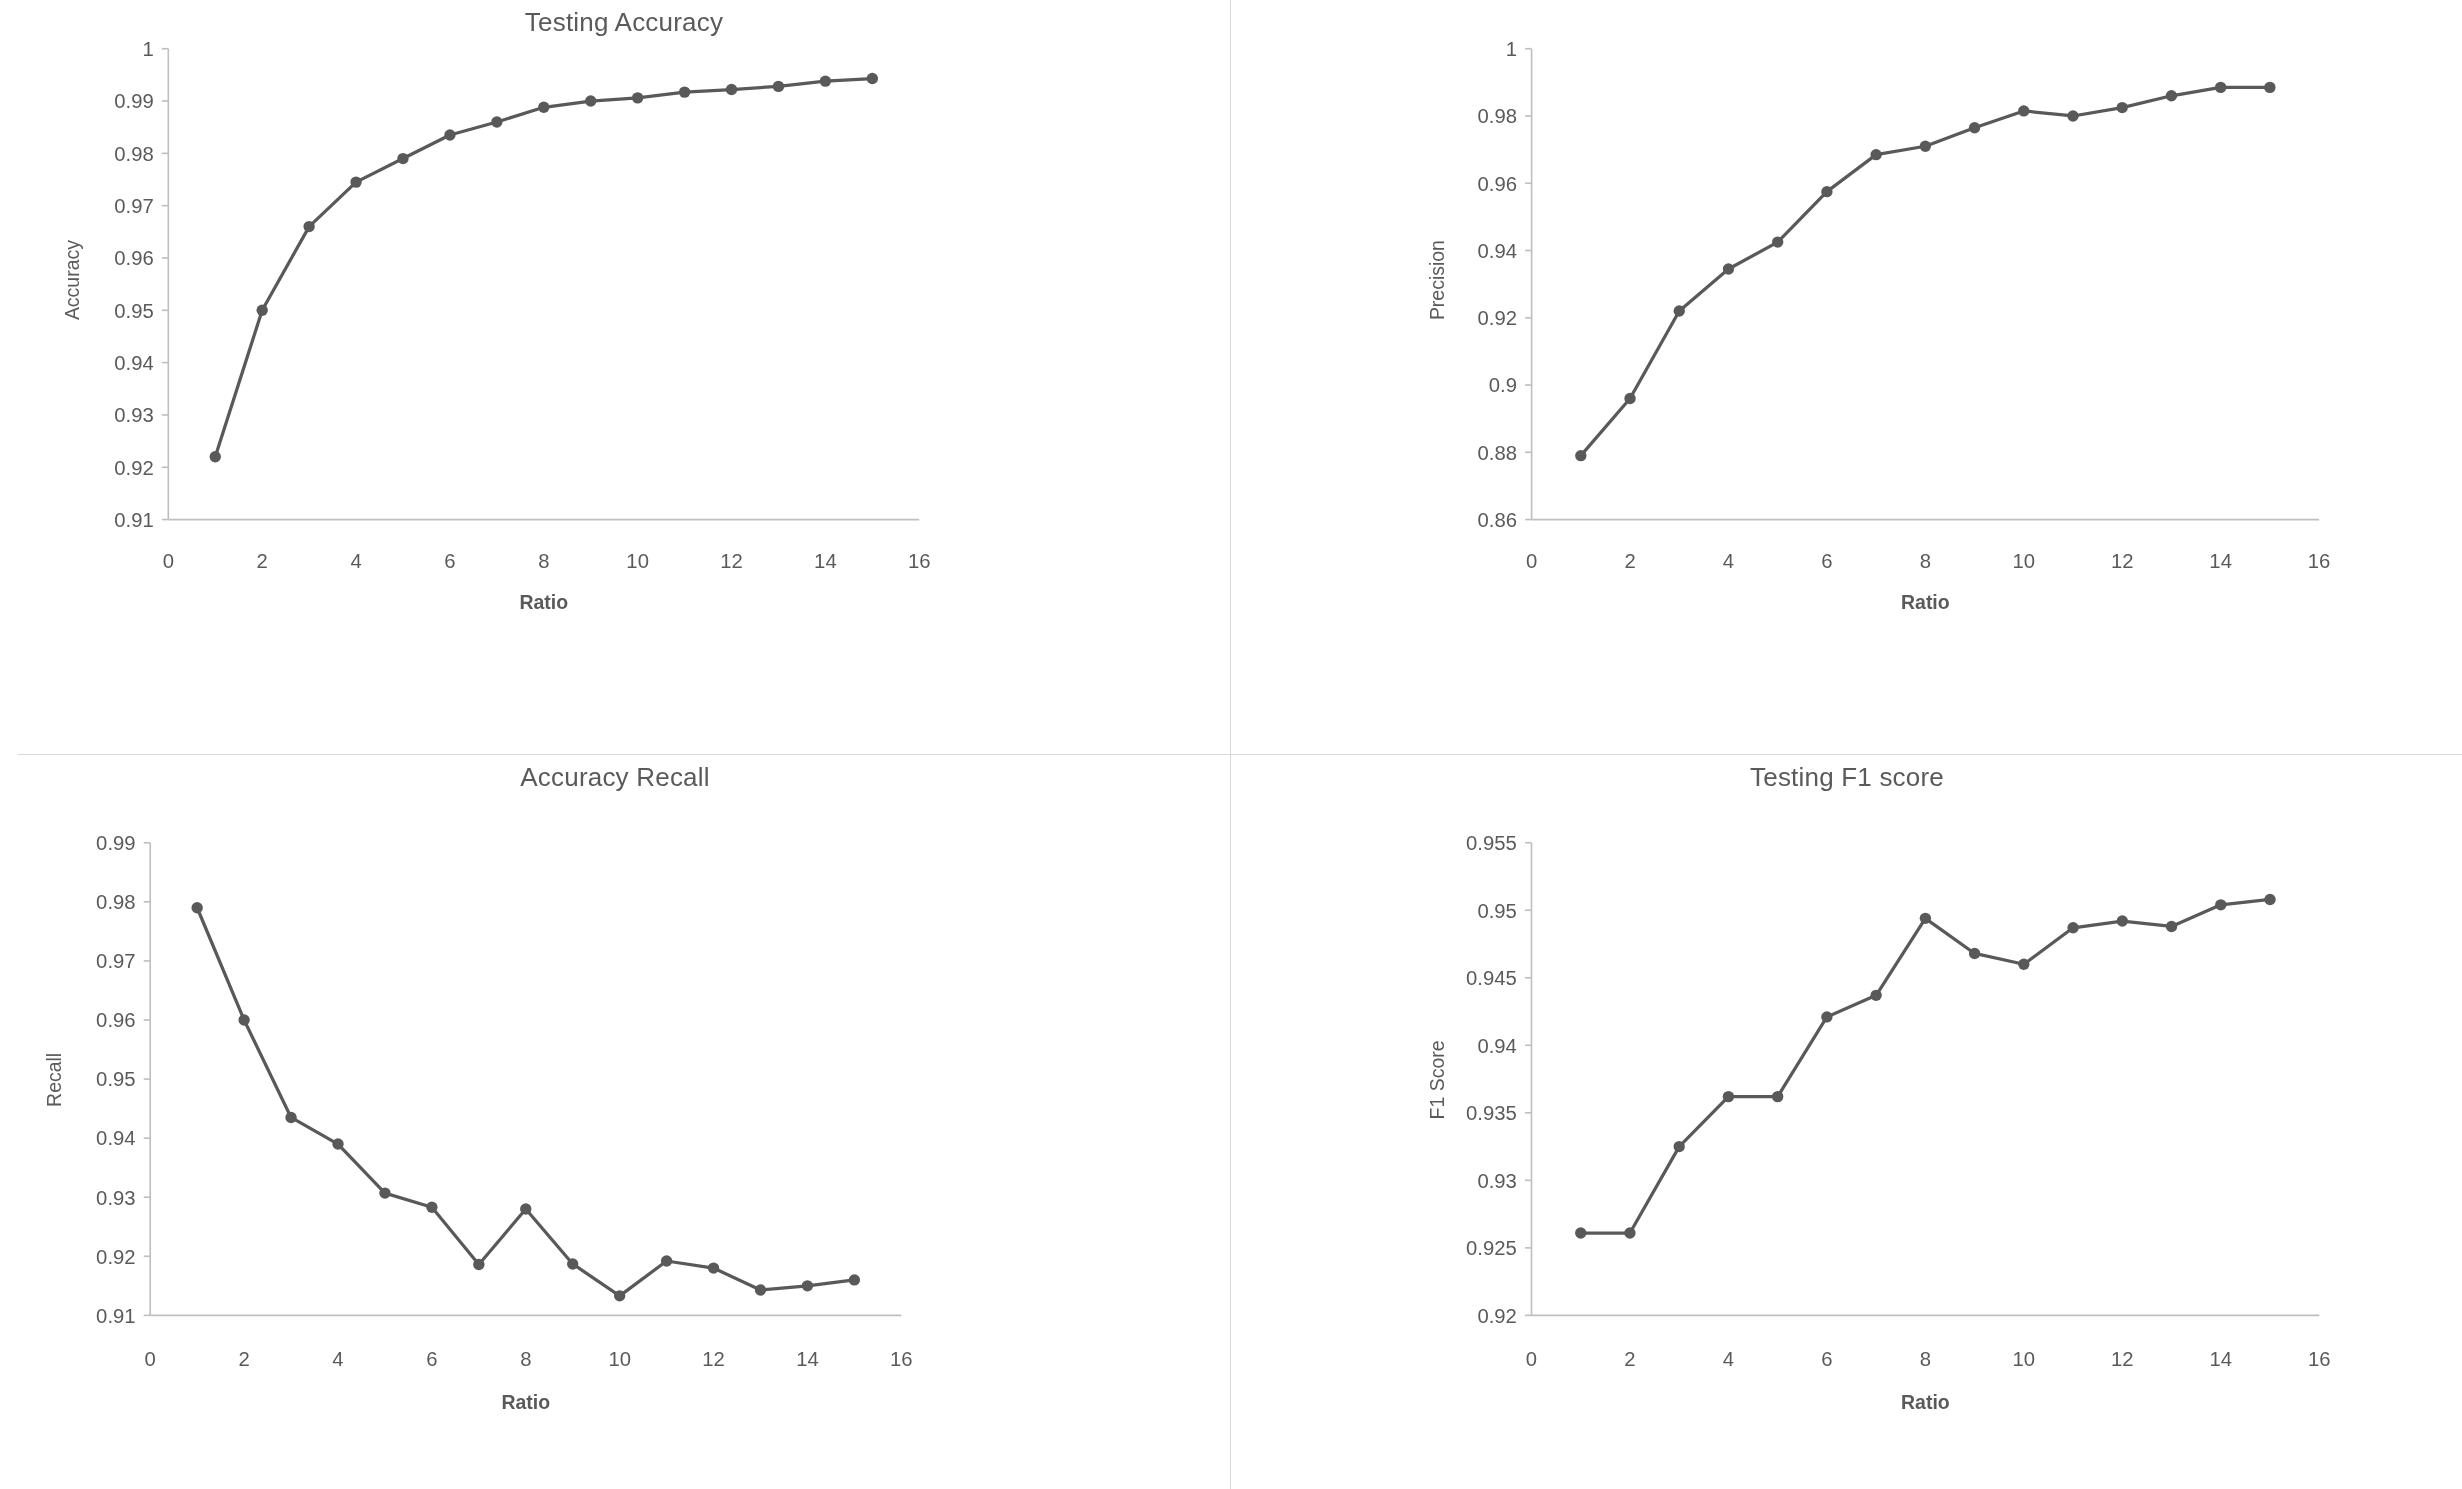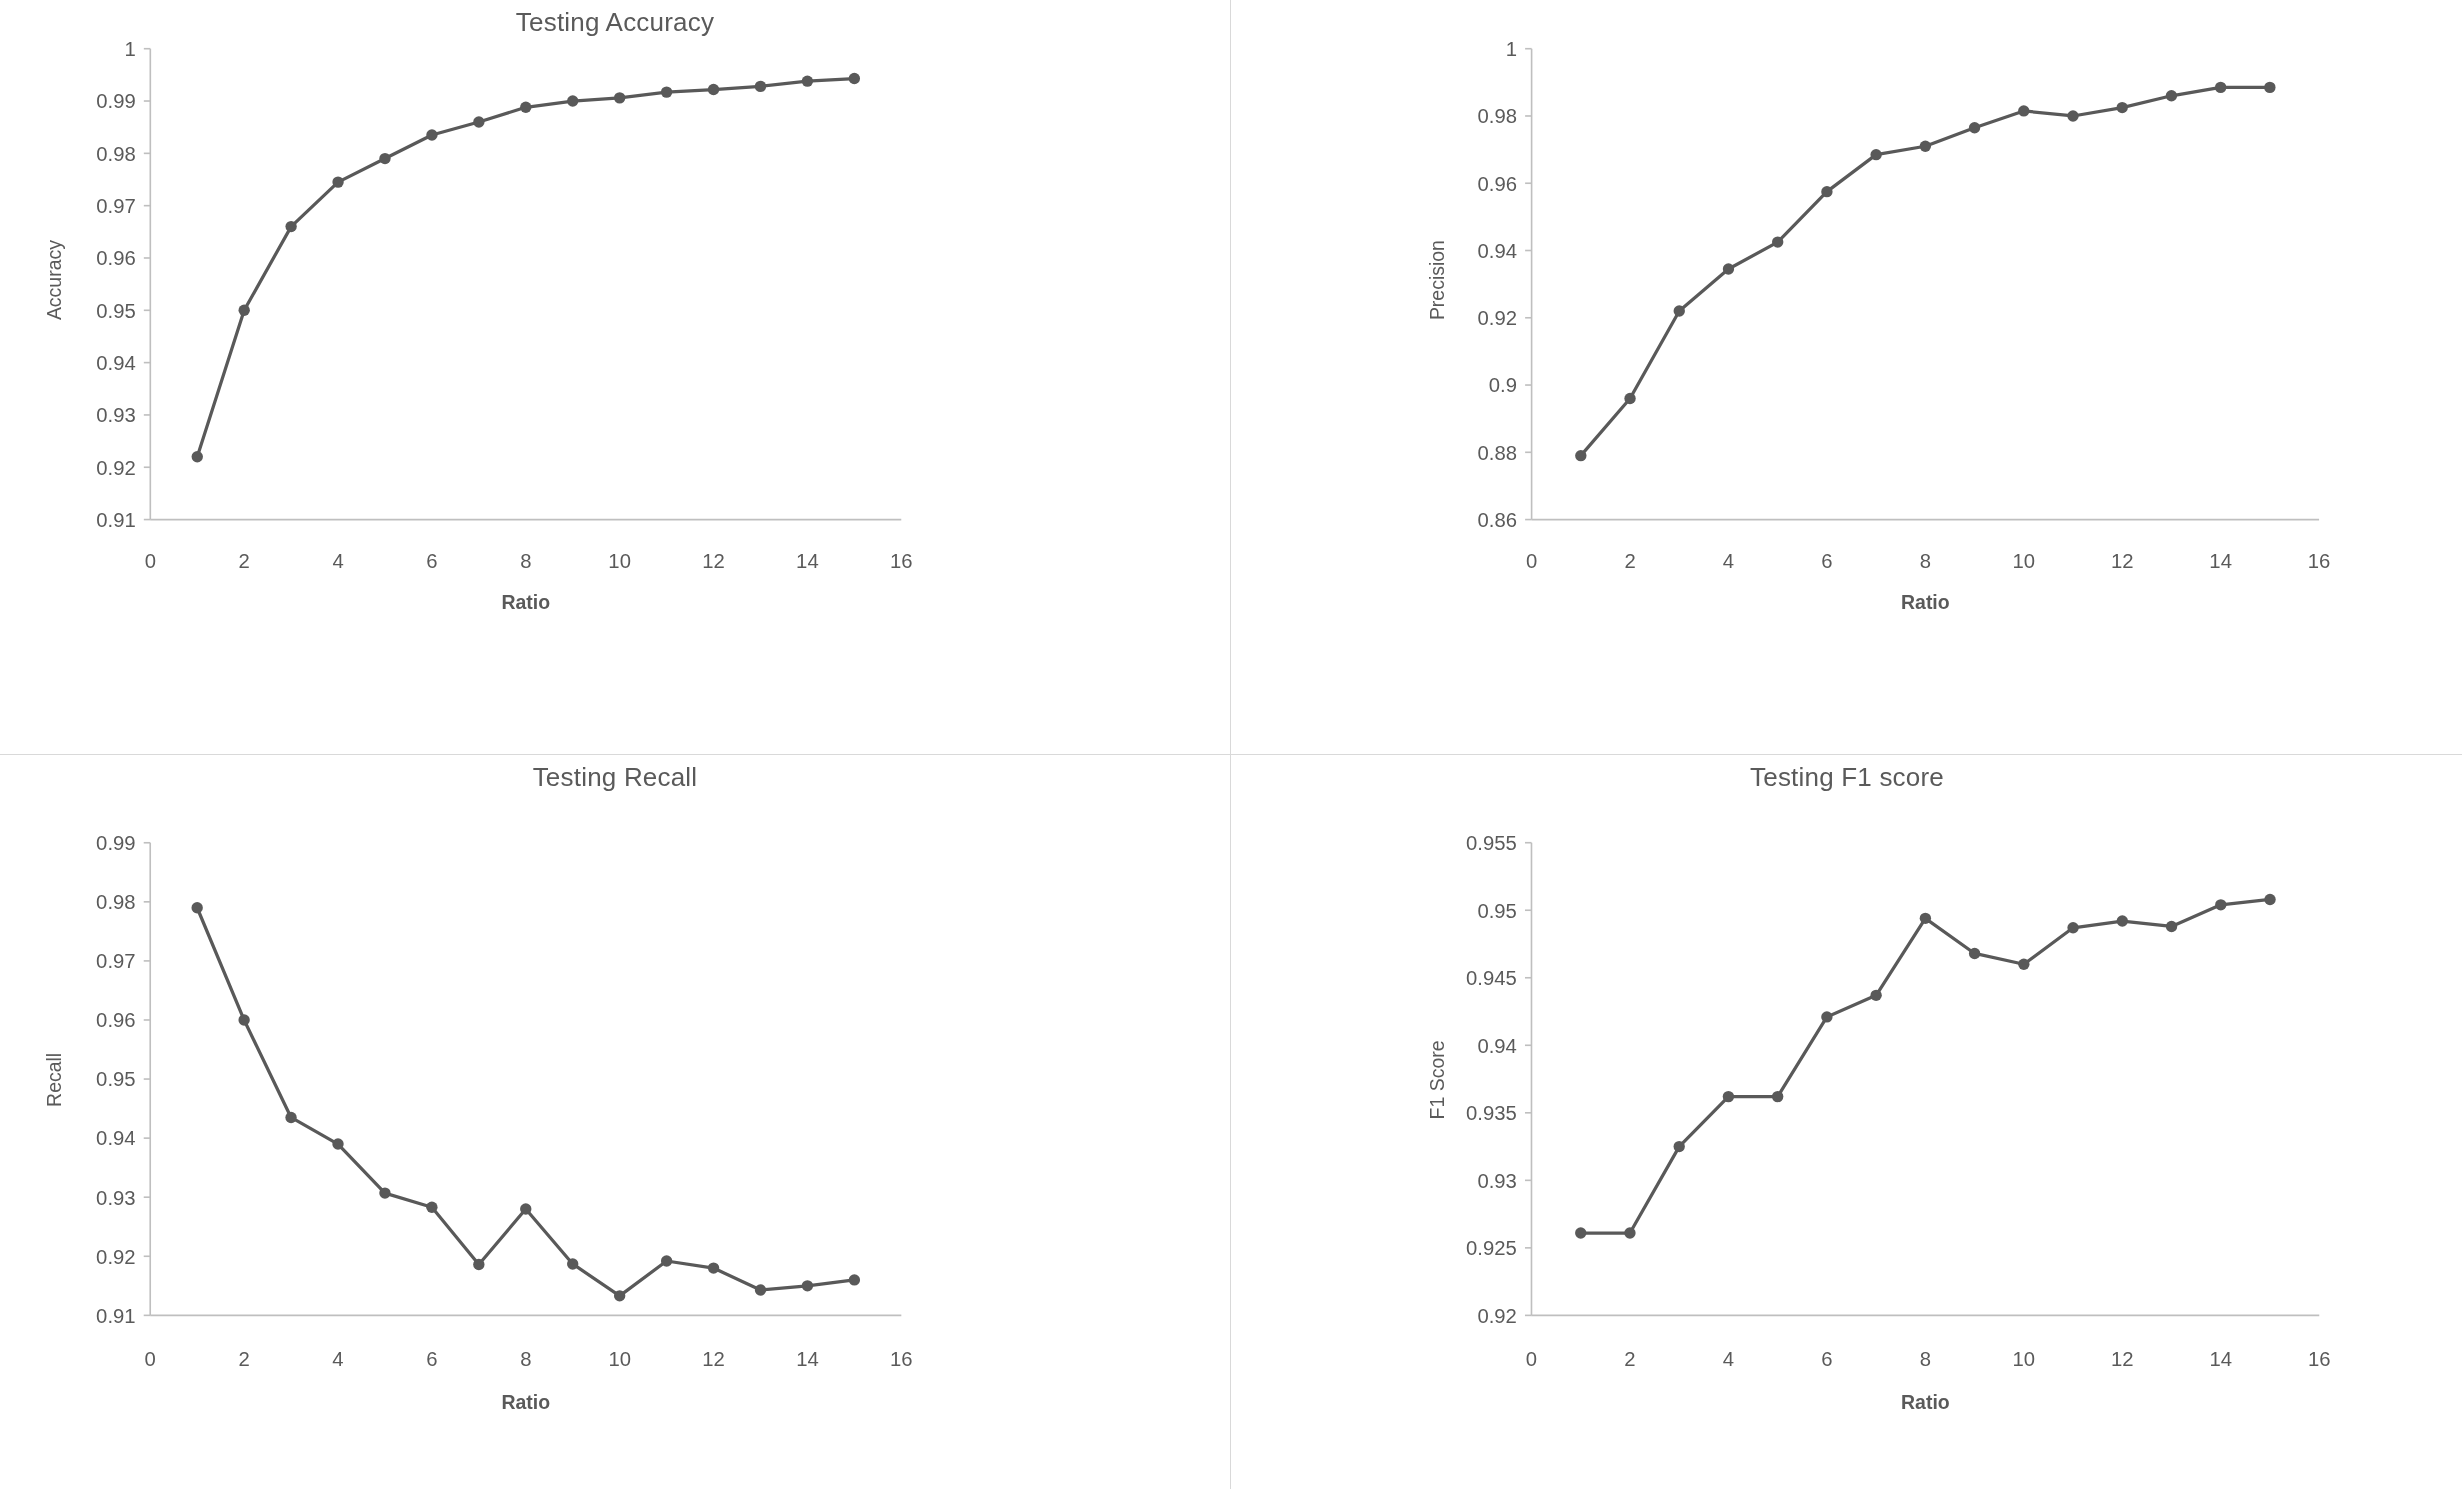--- a/index.html
+++ b/index.html
@@ -18,21 +18,21 @@
     width: 2462px;
     height: 1490px;
     display: grid;
     grid-template-columns: 1231px 1232px;
     grid-template-rows: 755px 735px;
   }
   .cell {
     position: relative;
     box-sizing: border-box;
   }
-  .cell.r1c1 { border-right: 1.6px solid #d9d9d9; border-bottom: 1.6px solid #d9d9d9; }
+  .cell.r1c1 { border-right: 1.6px solid #d9d9d9; border-bottom: 1.6px solid #d9d9d9; margin-left: 18px; }
   .cell.r1c2 { border-bottom: 1.6px solid #d9d9d9; }
   .cell.r2c1 { border-right: 1.6px solid #d9d9d9; }
   .cell.r2c2 { }
 
   .chart-title {
     position: absolute;
     top: 6.5px;
     left: 0;
     width: 100%;
     text-align: center;
@@ -186,21 +186,21 @@
           <circle cx="1036.88" cy="142.86" r="7" class="series-pt"></circle>
           <circle cx="1097.50" cy="132.50" r="7" class="series-pt"></circle>
           <circle cx="1158.13" cy="118.00" r="7" class="series-pt"></circle>
           <circle cx="1218.75" cy="107.64" r="7" class="series-pt"></circle>
           <circle cx="1279.38" cy="107.64" r="7" class="series-pt"></circle>
         </svg>
     </div>
   </div>
 
   <div class="cell r2c1">
-    <div class="chart-title">Testing Recall</div>
+    <div class="chart-title">Accuracy Recall</div>
     <div class="plot-wrap">
       <svg id="svg-recall" width="1231" height="735" viewBox="0 0 1516 905">
           <line x1="185" y1="108" x2="185" y2="690" class="axis-line"></line>
           <line x1="185" y1="690" x2="1110" y2="690" class="axis-line"></line>
           <text x="167" y="699" text-anchor="end" class="tick-label">0.91</text>
           <line x1="177" y1="690" x2="185" y2="690" class="axis-line"></line>
           <text x="167" y="626.25" text-anchor="end" class="tick-label">0.92</text>
           <line x1="177" y1="617.25" x2="185" y2="617.25" class="axis-line"></line>
           <text x="167" y="553.5" text-anchor="end" class="tick-label">0.93</text>
           <line x1="177" y1="544.5" x2="185" y2="544.5" class="axis-line"></line>

